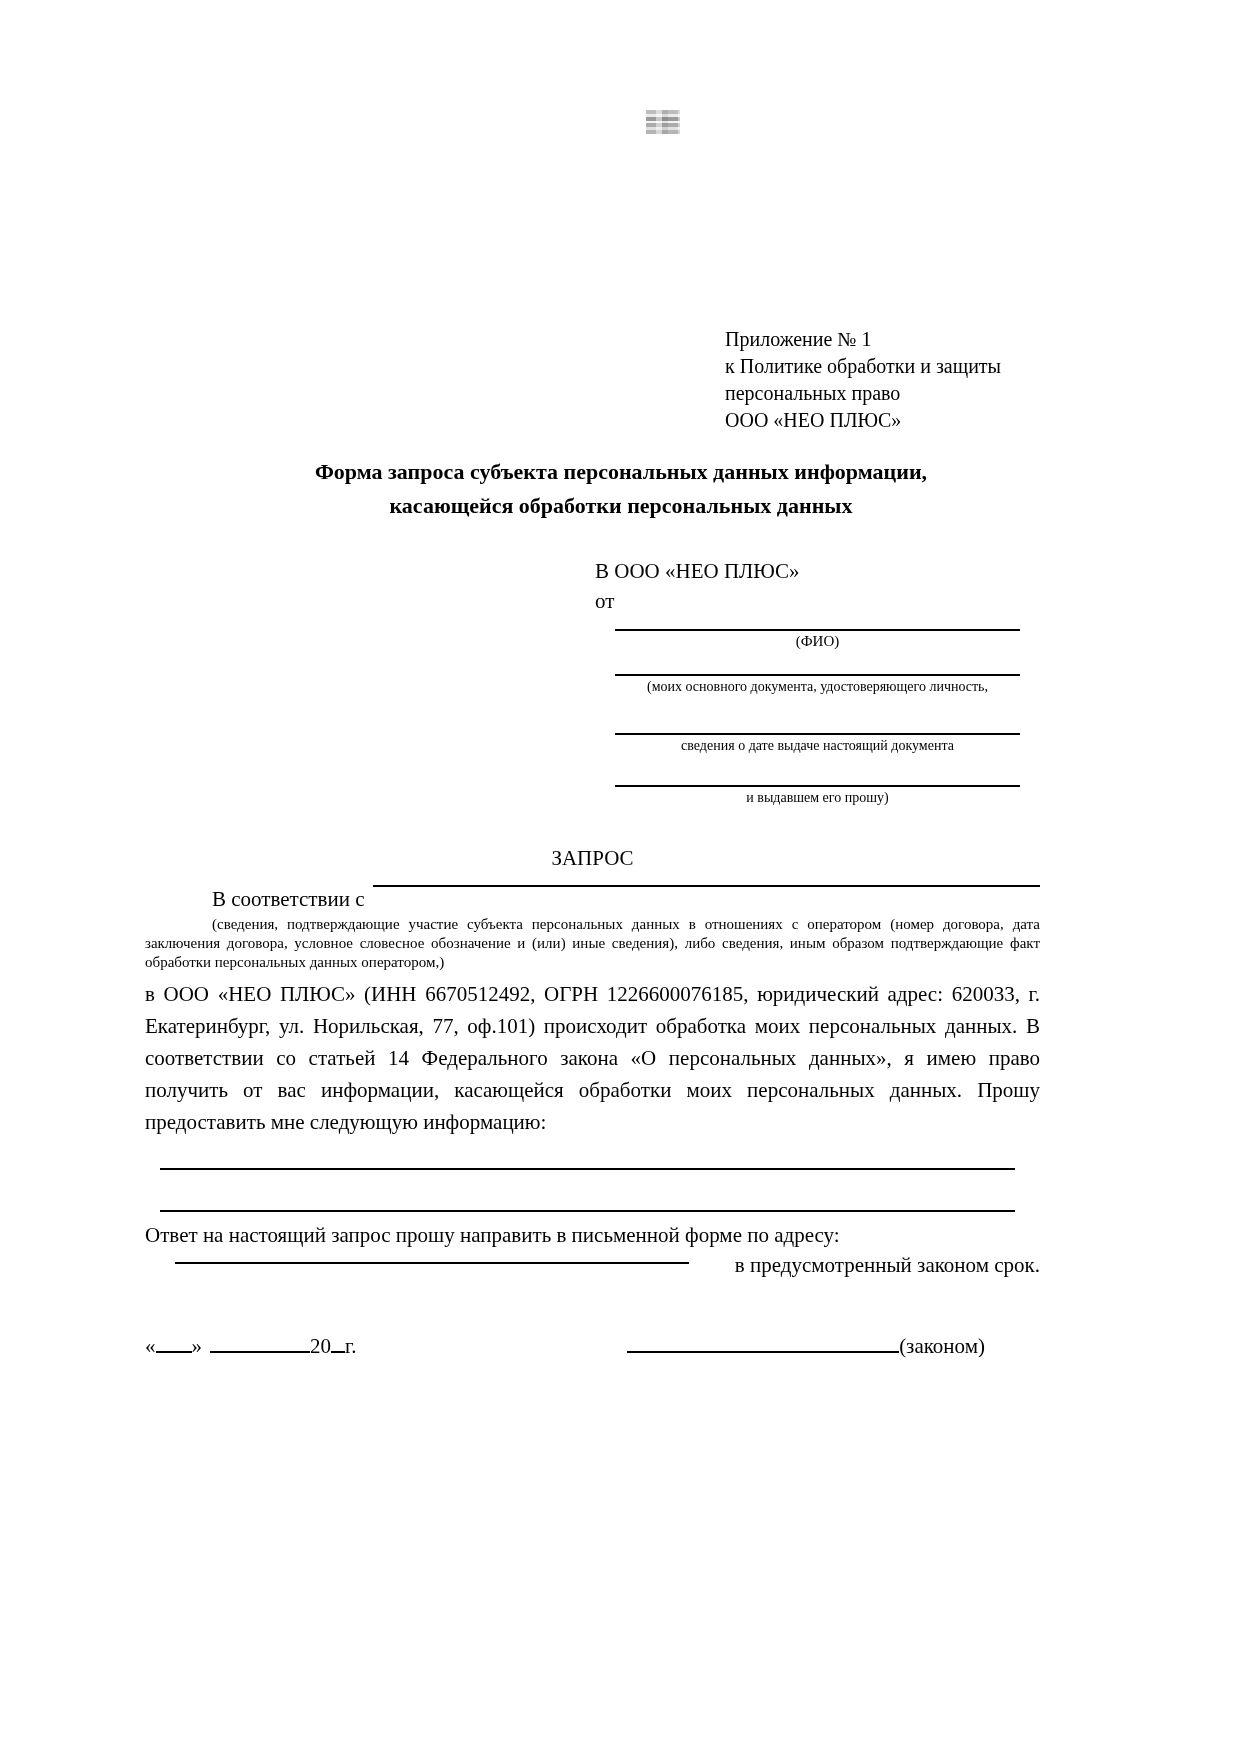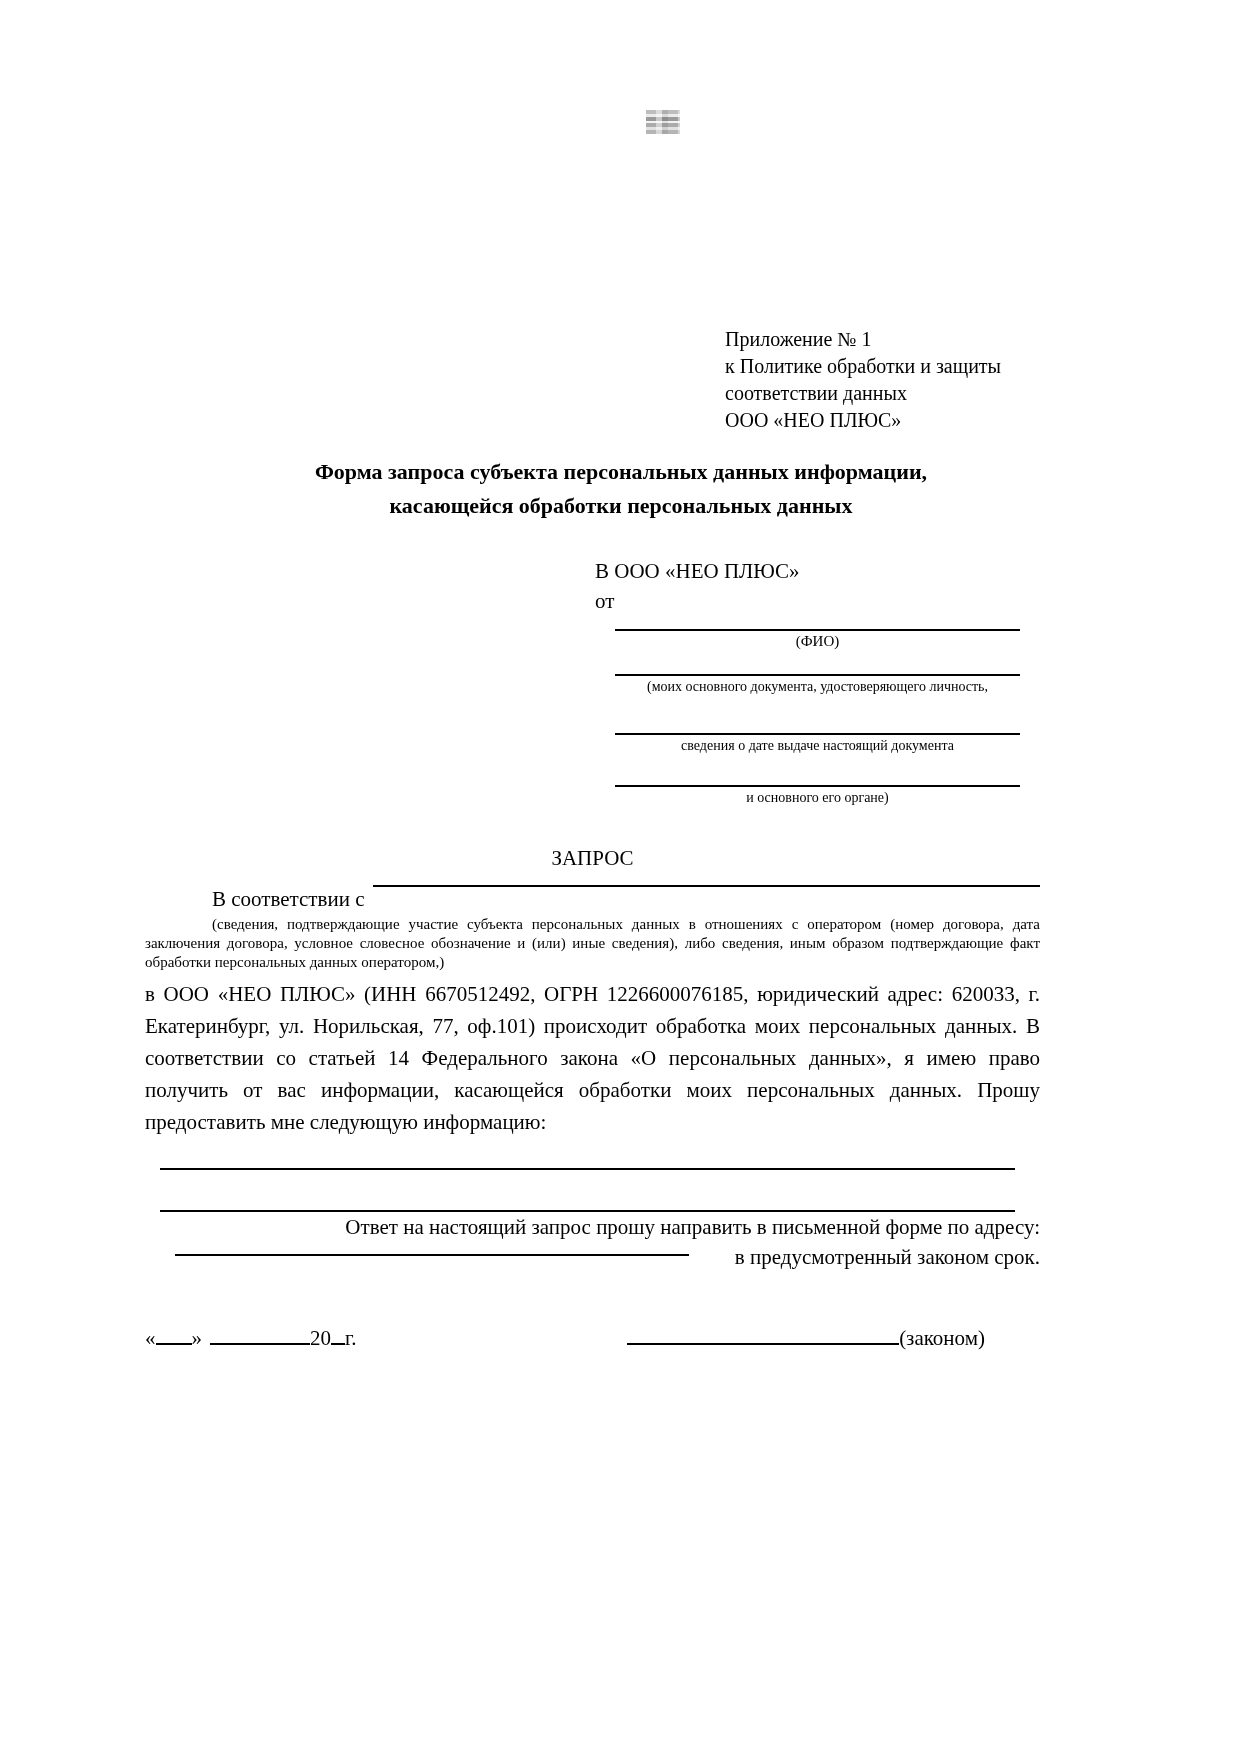--- a/index.html
+++ b/index.html
@@ -118,21 +118,21 @@
   }
   .blank-line {
     height: 0;
     border-bottom: 2px solid #000;
     margin-left: 15px;
     margin-right: 25px;
   }
   .bl1 { margin-top: 30px; }
   .bl2 { margin-top: 40px; }
   .reply1 {
-    text-align: right;
+    margin-top: 8px;
     line-height: 30px;
   }
   .reply2 {
     display: flex;
     align-items: center;
     line-height: 30px;
     gap: 46px;
   }
   .reply-line {
     flex: 1;
@@ -164,21 +164,21 @@
 </head>
 <body>
 
 <div class="page">
 
   <div class="header-icon"></div>
 
   <div class="appendix">
     <div>Приложение № 1</div>
     <div>к Политике обработки и защиты</div>
-    <div>соответствии данных</div>
+    <div>персональных право</div>
     <div>ООО «НЕО ПЛЮС»</div>
   </div>
 
   <div class="title">
     <div>Форма запроса субъекта персональных данных информации,</div>
     <div>касающейся обработки персональных данных</div>
   </div>
 
   <div class="addressee">
     <div class="addr-to">В ООО «НЕО ПЛЮС»</div>
@@ -191,21 +191,21 @@
       <div class="field f2">
         <div class="fline"></div>
         <div class="fcap">(моих основного документа, удостоверяющего личность,</div>
       </div>
       <div class="field f3">
         <div class="fline"></div>
         <div class="fcap">сведения о дате выдаче настоящий документа</div>
       </div>
       <div class="field f4">
         <div class="fline"></div>
-        <div class="fcap">и основного его органе)</div>
+        <div class="fcap">и выдавшем его прошу)</div>
       </div>
     </div>
   </div>
 
   <div class="main">
     <div class="zapros">ЗАПРОС</div>
 
     <div class="intro">
       <span class="intro-text">В соответствии с</span>
       <span class="intro-line"></span>

